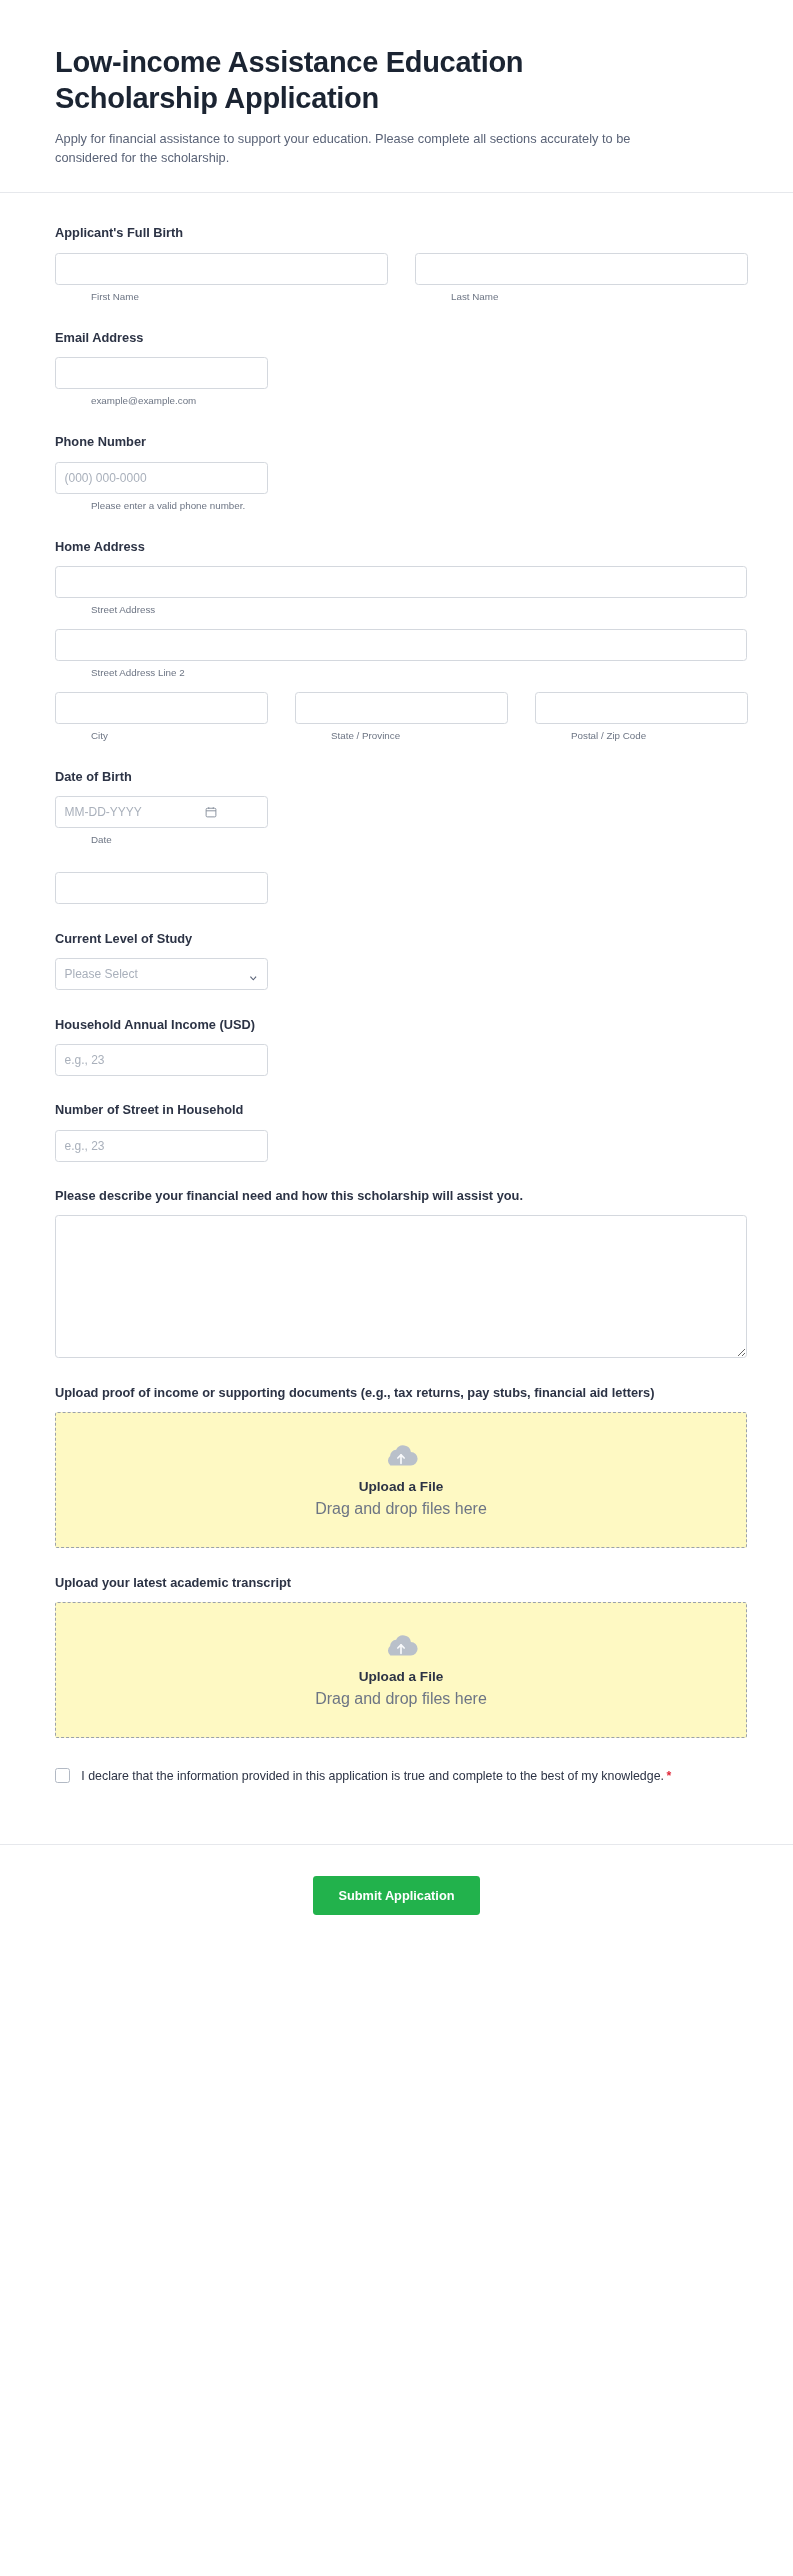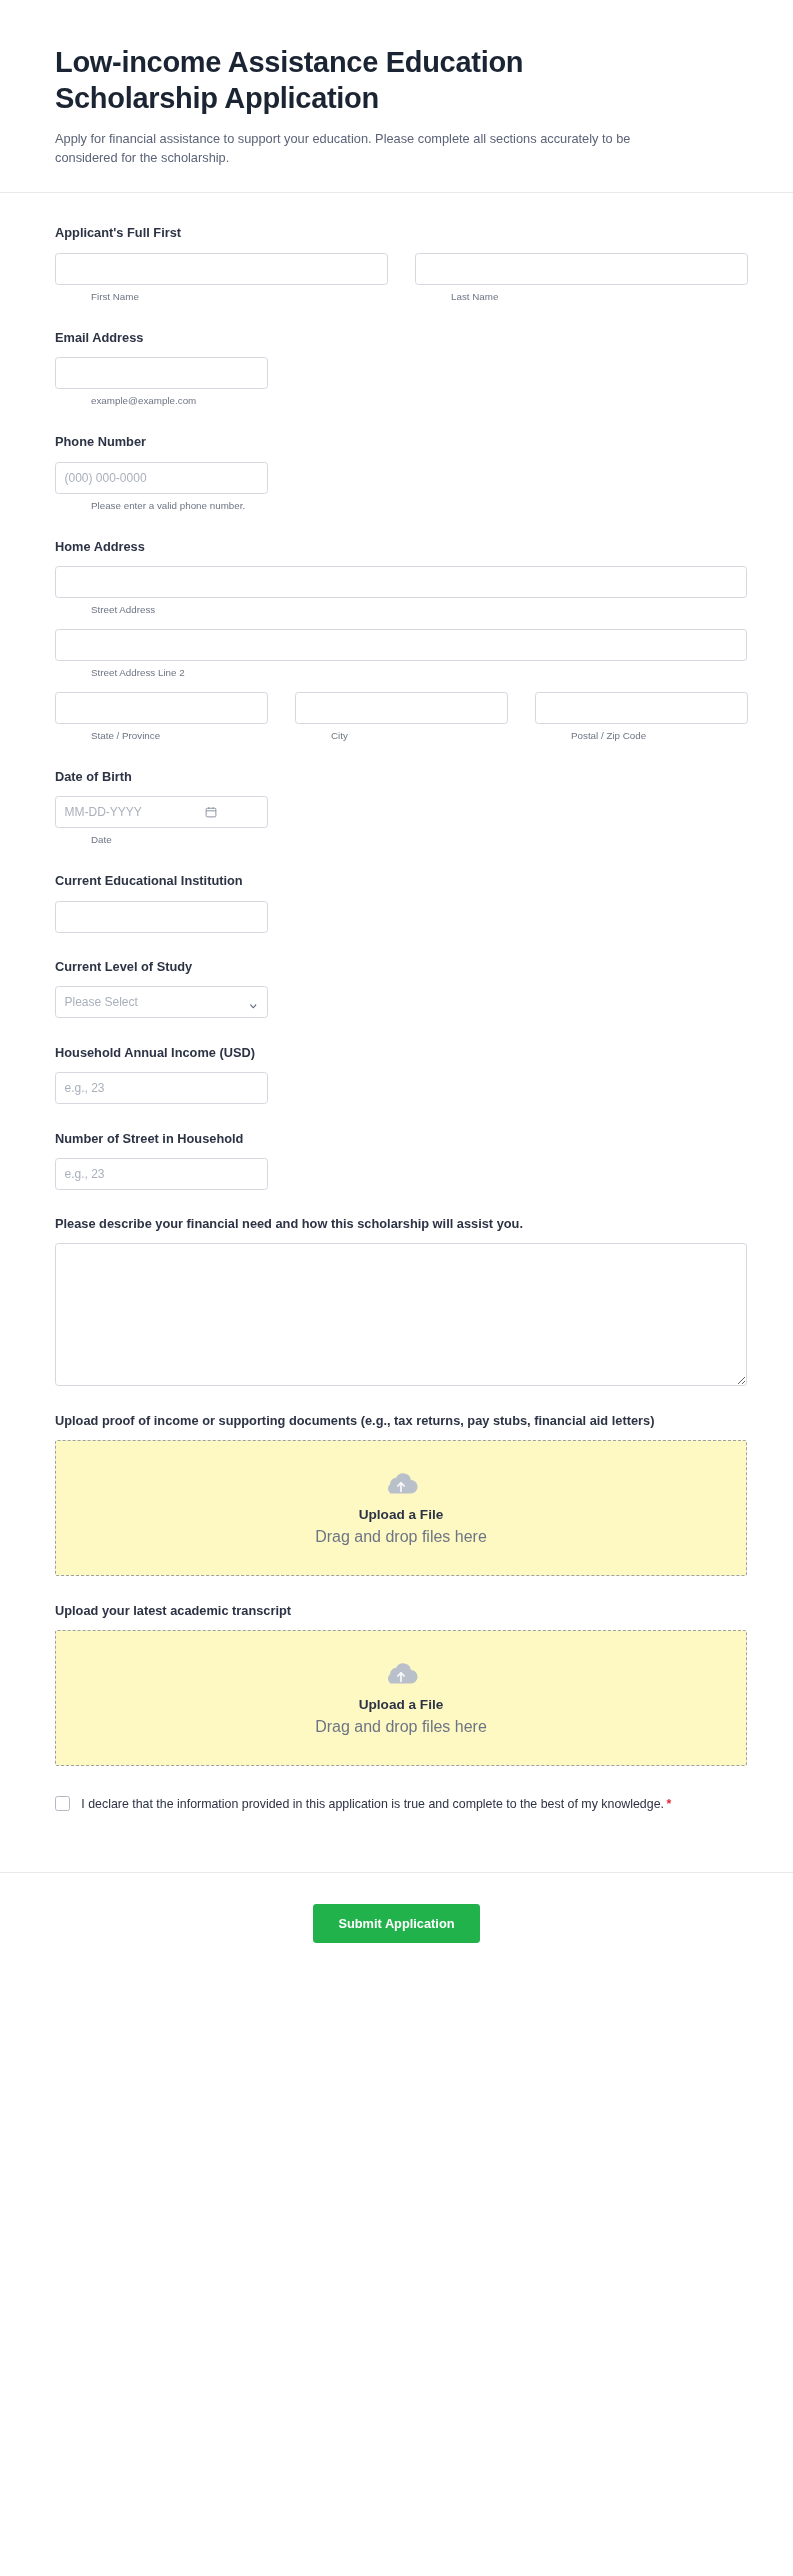--- a/index.html
+++ b/index.html
@@ -202,21 +202,21 @@
 <div class="page">
 
   <div class="form-header">
     <h1 class="form-title">Low-income Assistance Education Scholarship Application</h1>
     <p class="form-subtitle">Apply for financial assistance to support your education. Please complete all sections accurately to be considered for the scholarship.</p>
   </div>
 
   <div class="form-body">
 
     <div class="field-block">
-      <label class="field-label">Applicant's Full First</label>
+      <label class="field-label">Applicant's Full Birth</label>
       <div class="row">
         <div class="col col-half">
           <input class="input w-small" type="text" placeholder="" style="">
           <div class="sublabel">First Name</div>
         </div>
         <div class="col col-half">
           <input class="input w-small" type="text" placeholder="" style="">
           <div class="sublabel">Last Name</div>
         </div>
       </div>
@@ -243,25 +243,25 @@
       <div style="height:12px"></div>
 
       <input class="input w-full" type="text" placeholder="" style="">
       <div class="sublabel">Street Address Line 2</div>
 
       <div style="height:12px"></div>
 
       <div class="row">
         <div class="col col-third">
           <input class="input w-med" type="text" placeholder="" style="">
-          <div class="sublabel">State / Province</div>
+          <div class="sublabel">City</div>
         </div>
         <div class="col col-third">
           <input class="input w-med" type="text" placeholder="" style="">
-          <div class="sublabel">City</div>
+          <div class="sublabel">State / Province</div>
         </div>
         <div class="col col-third">
           <input class="input w-med" type="text" placeholder="" style="">
           <div class="sublabel">Postal / Zip Code</div>
         </div>
       </div>
     </div>
 
     <div class="field-block">
       <label class="field-label">Date of Birth</label>
@@ -273,21 +273,20 @@
             <line x1="1.5" y1="6.4" x2="14.5" y2="6.4"></line>
             <line x1="5" y1="1.5" x2="5" y2="4"></line>
             <line x1="11" y1="1.5" x2="11" y2="4"></line>
           </svg>
         </span>
       </div>
       <div class="sublabel">Date</div>
     </div>
 
     <div class="field-block">
-      <label class="field-label">Current Educational Institution</label>
       <input class="input" style="width: 213px;" type="text" placeholder="">
     </div>
 
     <div class="field-block">
       <label class="field-label">Current Level of Study</label>
       <div class="select-wrap" style="width:213px">
         <select class="input" style="width:213px">
           <option>Please Select</option>
         </select>
         <span class="chev">

